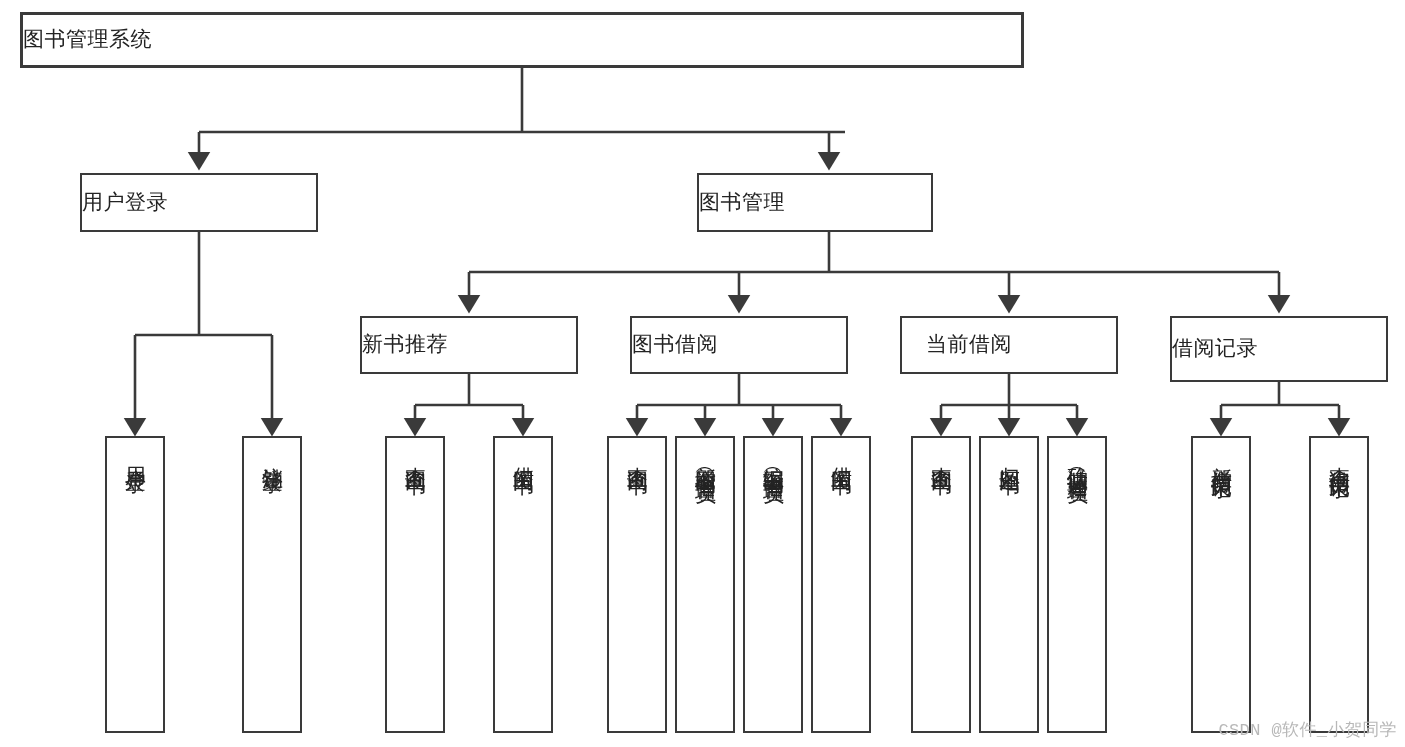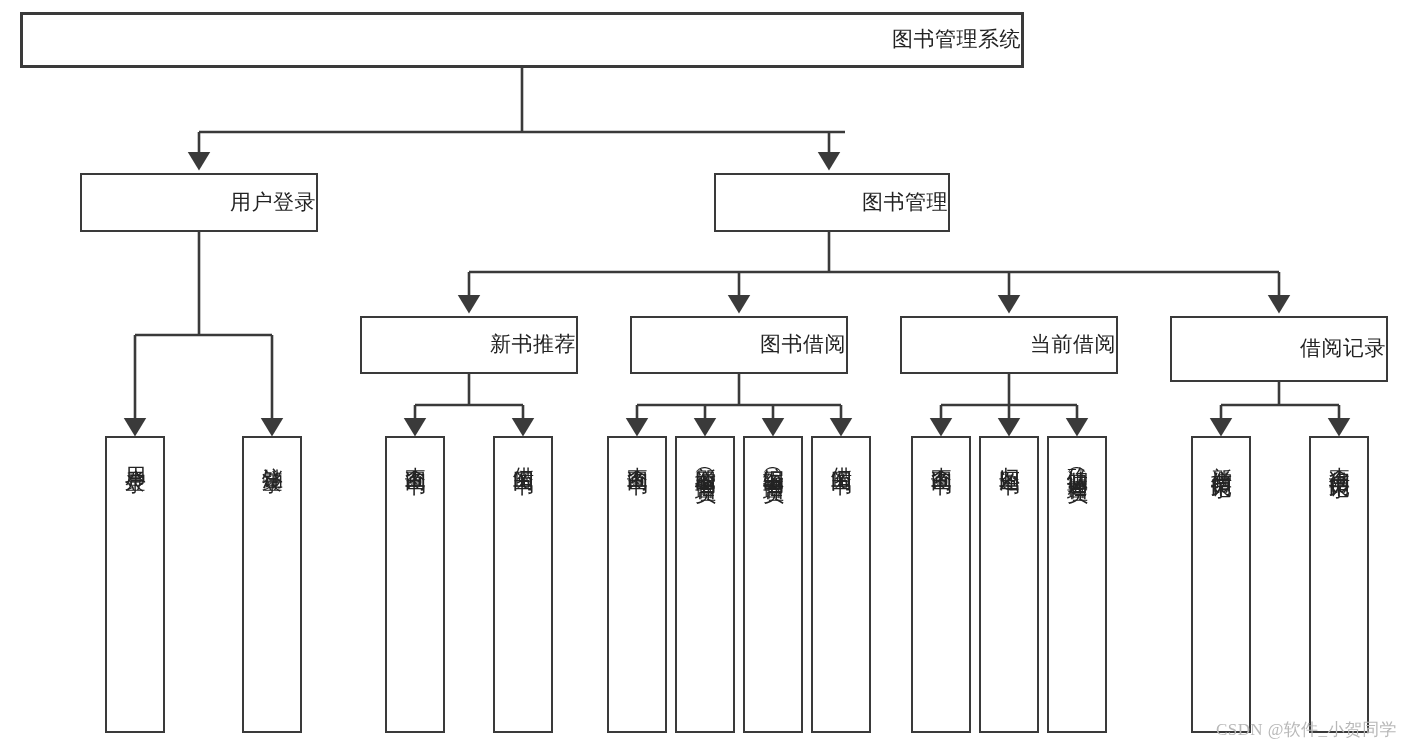--- a/index.html
+++ b/index.html
@@ -26,21 +26,21 @@
     height: 747px;
     pointer-events: none;
   }
   .node {
     position: absolute;
     box-sizing: border-box;
     background: #ffffff;
     border: 2.5px solid #3a3a3a;
     display: flex;
     align-items: center;
-    justify-content: flex-end;
+    justify-content: flex-start;
     z-index: 2;
   }
   .node.root {
     border-width: 3px;
   }
   .node .label {
     font-size: 21px;
     color: #232323;
     line-height: 1.12;
     letter-spacing: 0.5px;
@@ -64,21 +64,21 @@
   }
   #watermark {
     position: absolute;
     right: 8px;
     bottom: 6px;
     font-size: 17px;
     color: #b8b8b8;
     letter-spacing: 0.4px;
     z-index: 5;
     white-space: nowrap;
-    font-family: Liberation Serif, serif;
+    font-family: Liberation Mono, monospace;
   }
 </style>
 </head>
 <body>
 
 <div id="canvas">
 
   <svg id="edges" viewBox="0 0 1405 747" xmlns="http://www.w3.org/2000/svg">
     <defs>
       <marker id="arrow" markerWidth="10" markerHeight="10" refX="3.2" refY="5" orient="auto" markerUnits="strokeWidth">
@@ -130,21 +130,21 @@
   </svg>
 
   <div class="node root" style="left:20px; top:12px; width:1004px; height:56px;">
     <span class="label">图书管理系统</span>
   </div>
 
   <div class="node" style="left:80px; top:173px; width:238px; height:59px;">
     <span class="label">用户登录</span>
   </div>
 
-  <div class="node" style="left:714px; top:173px; width:236px; height:59px;">
+  <div class="node" style="left:697px; top:173px; width:236px; height:59px;">
     <span class="label">图书管理</span>
   </div>
 
   <div class="node" style="left:360px; top:316px; width:218px; height:58px;">
     <span class="label">新书推荐</span>
   </div>
 
   <div class="node" style="left:630px; top:316px; width:218px; height:58px;">
     <span class="label">图书借阅</span>
   </div>

